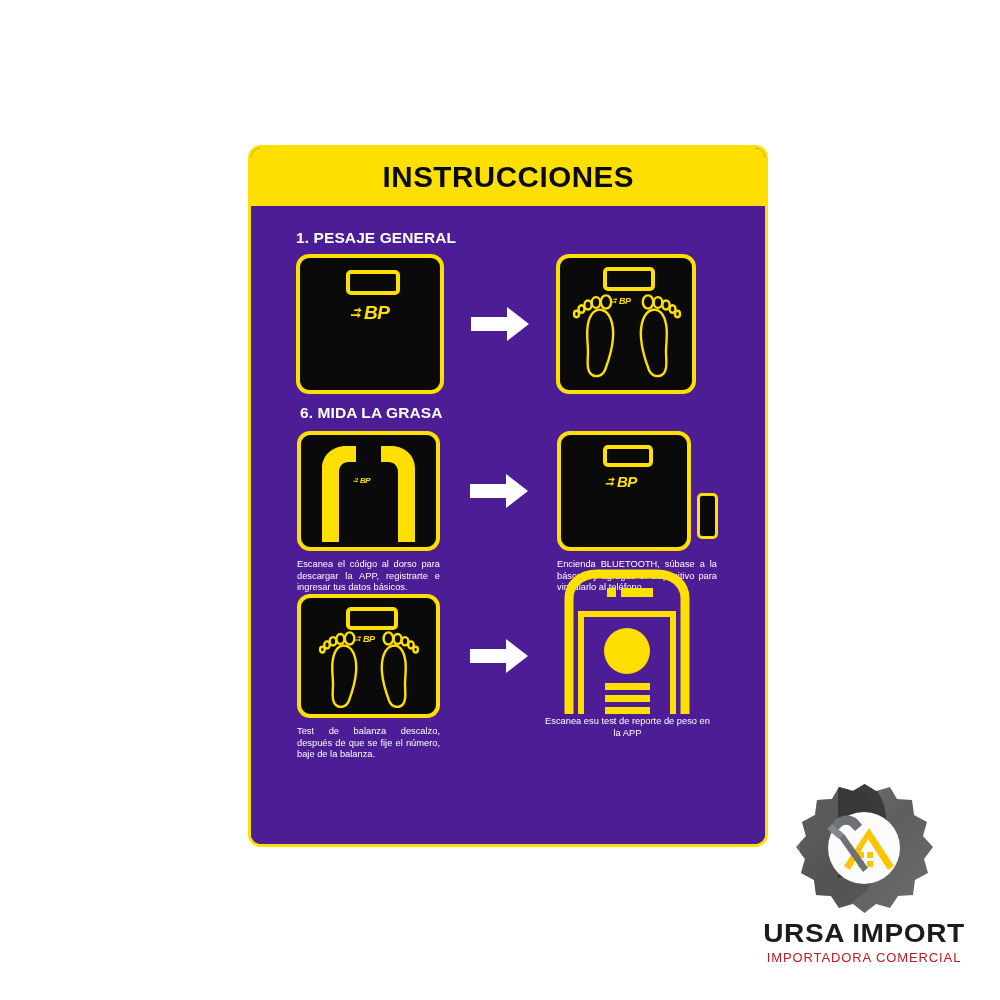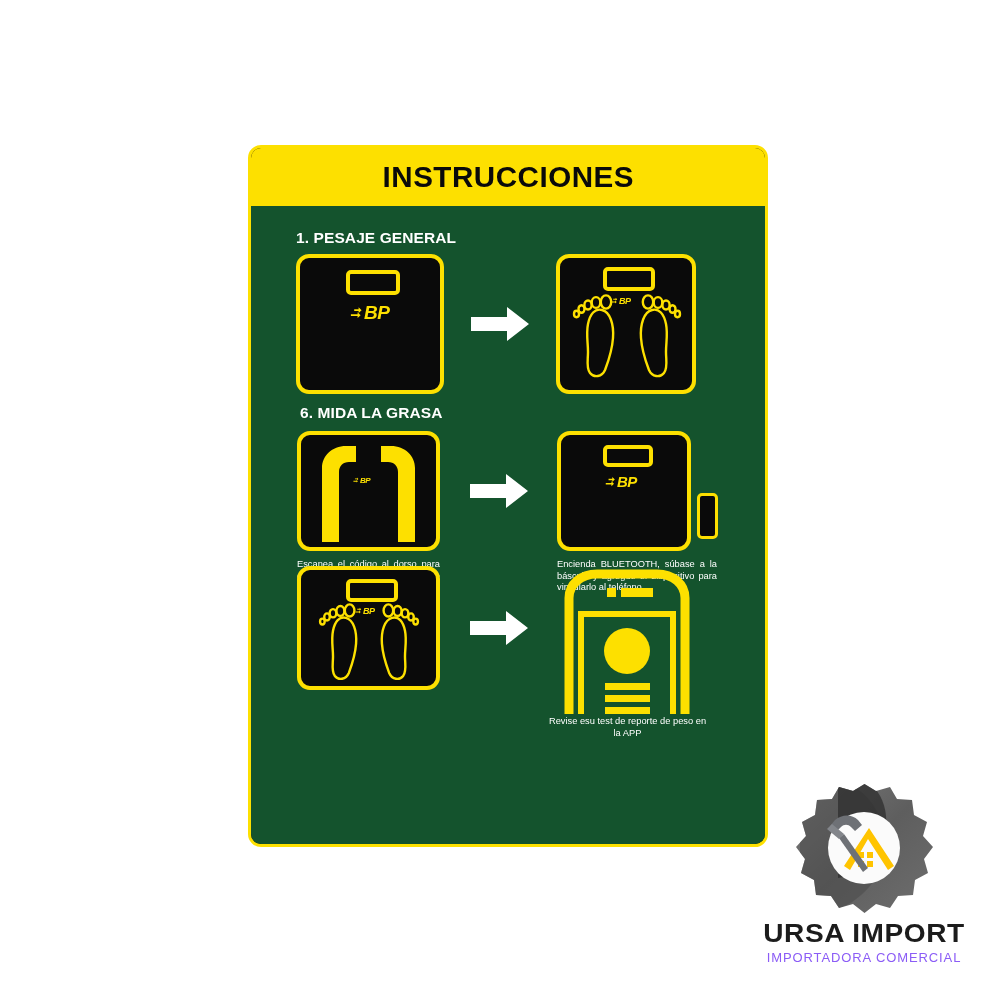--- a/index.html
+++ b/index.html
@@ -39,39 +39,39 @@
     color: #0a0a0a;
     font-size: 29px;
     font-weight: bold;
     letter-spacing: 0.5px;
     font-family: "Liberation Sans", sans-serif;
     transform: scaleX(1.02);
   }
   #card-body {
     position: relative;
     height: 638px;
-    background: #14532d;
+    background: #4c1d95;
     padding: 8px;
   }
 
   .section-title {
     color: #ffffff;
     font-size: 15.5px;
     font-weight: bold;
     letter-spacing: 0.1px;
     position: absolute;
   }
   #sec1-title { left: 45px; top: 23px; }
   #sec2-title { left: 49px; top: 198px; }
 
   
   .row {
     position: absolute;
     display: flex;
-    align-items: flex-start;
+    align-items: flex-end;
   }
   #row1 { left: 0; top: 48px; width: 508px; }
   #row2 { left: 0; top: 225px; width: 508px; }
   #row3 { left: 0; top: 360px; width: 508px; }
 
   .cell {
     position: relative;
   }
 
   
@@ -156,21 +156,21 @@
     font-size: 26.5px;
     font-weight: bold;
     letter-spacing: 0.5px;
     font-family: "Liberation Sans", sans-serif;
     transform: scaleX(1.06);
   }
   #logo-text-sub {
     position: absolute;
     left: 0; top: 168px; width: 232px;
     text-align: center;
-    color: #8b5cf6;
+    color: #b91c1c;
     font-size: 13px;
     letter-spacing: 0.9px;
     font-family: "Liberation Sans", sans-serif;
   }
 </style>
 </head>
 <body>
 
 <div id="card">
 
@@ -312,20 +312,21 @@
               <ellipse cx="12.5" cy="32" rx="2.5" ry="3.2"></ellipse>
               <path d="M88 28 C80 30 76 42 77 56 C78 70 82 80 85 88 C88 95 96 96 100 91 C104 86 102 78 102 70 C102 60 104 52 102 42 C100 32 95 26 88 28 Z"></path>
               <ellipse cx="84" cy="20" rx="5.2" ry="6.6"></ellipse>
               <ellipse cx="94" cy="20.5" rx="4.3" ry="5.4"></ellipse>
               <ellipse cx="102" cy="23" rx="3.6" ry="4.5"></ellipse>
               <ellipse cx="108.5" cy="27" rx="3" ry="3.8"></ellipse>
               <ellipse cx="113.5" cy="32" rx="2.5" ry="3.2"></ellipse>
             </g>
           </svg>
         </div>
+        <div class="caption" style="left:0px;top:132px;width:143px;">Test de balanza descalzo, después de que se fije el número, baje de la balanza.</div>
       </div>
 
       <div class="cell arrow-wrap" style="width:117px;height:124px;">
         <svg class="arrow" viewBox="0 0 62 40">
           <path d="M2 13 H38 V3 L60 20 L38 37 V27 H2 Z" fill="#ffffff"></path>
         </svg>
       </div>
 
       <div class="cell">
         <svg width="140" height="148" viewBox="0 0 140 148">
@@ -336,21 +337,21 @@
           <rect x="64" y="22" width="32" height="9" fill="#FDE000"></rect>
 
           <path d="M24 148 L24 48 L116 48 L116 148" fill="none" stroke="#FDE000" stroke-width="6"></path>
 
           <circle cx="70" cy="85" r="23" fill="#FDE000"></circle>
 
           <rect x="48" y="117" width="45" height="7" fill="#FDE000"></rect>
           <rect x="48" y="129" width="45" height="7" fill="#FDE000"></rect>
           <rect x="48" y="141" width="45" height="7" fill="#FDE000"></rect>
         </svg>
-        <div class="caption center" style="left:-12px;top:150px;width:165px;">Revise esu test de reporte de peso en la APP</div>
+        <div class="caption center" style="left:-12px;top:150px;width:165px;">Escanea esu test de reporte de peso en la APP</div>
       </div>
     </div>
 
   </div>
 </div>
 
 <div id="logo">
   <svg id="logo-gear" viewBox="0 0 185 140">
     <defs>
       <linearGradient id="gearGrad" x1="0" y1="0" x2="1" y2="1">

